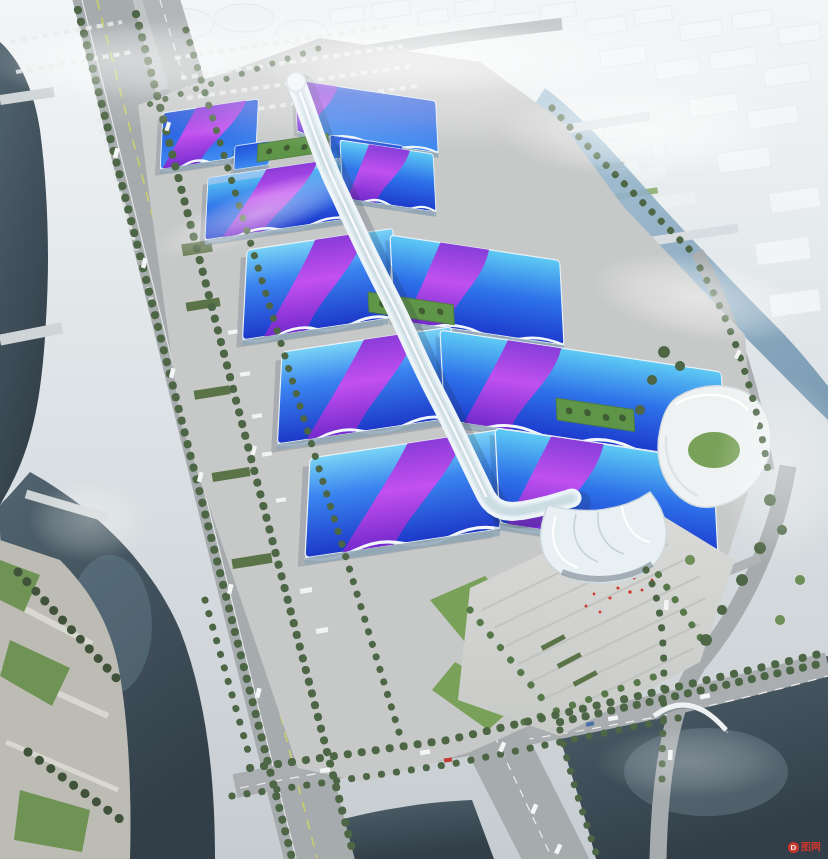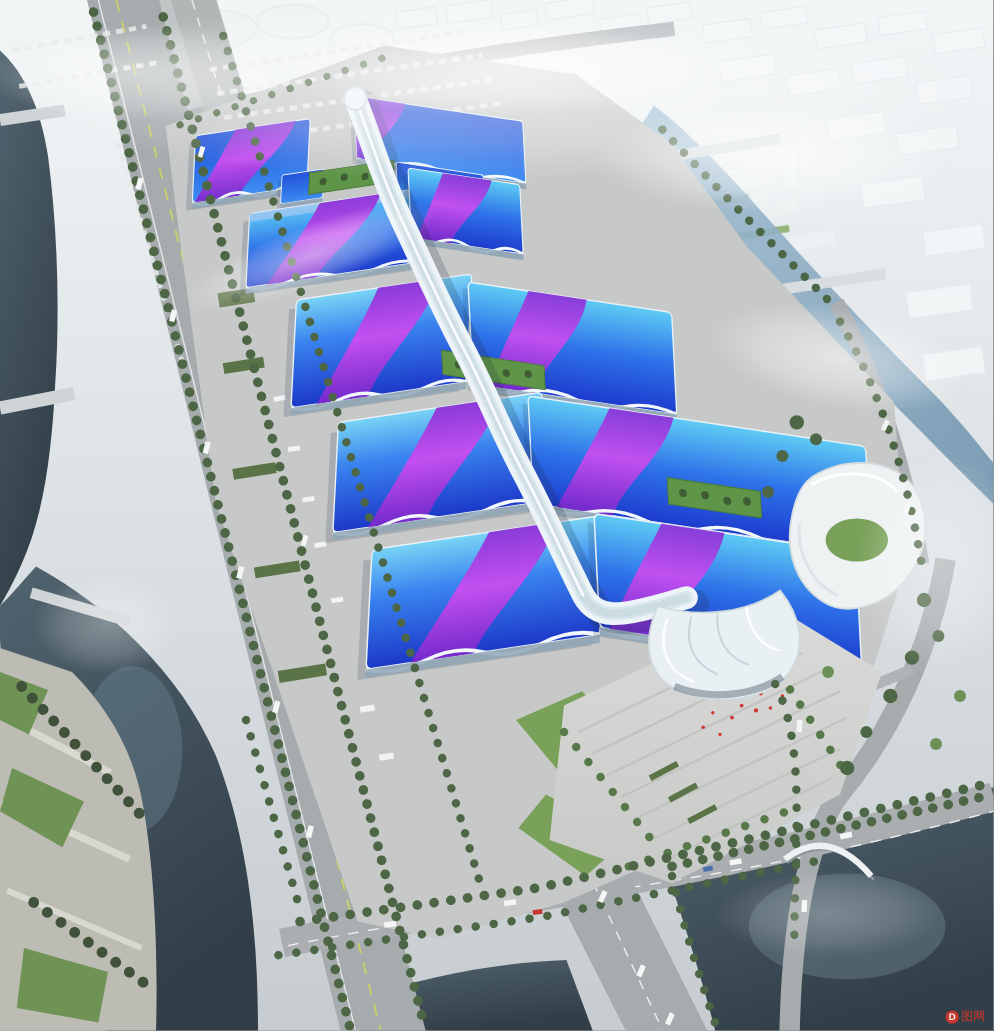--- a/index.html
+++ b/index.html
@@ -4,21 +4,21 @@
 <style>
   html,body{margin:0;padding:0;background:#222;}
   .stage{position:relative;width:828px;height:859px;overflow:hidden;
          font-family:"Liberation Sans",sans-serif;background:#e8edf0;}
   .stage svg{position:absolute;left:0;top:0;}
   .watermark{position:absolute;right:7px;bottom:5px;display:flex;align-items:center;
              gap:2px;opacity:.92;}
   .wm-badge{width:11px;height:11px;border-radius:50%;background:#d8362b;color:#fff;
             font-size:8px;font-weight:bold;line-height:11px;text-align:center;
             font-family:"Liberation Sans",sans-serif;}
-  .wm-text{color:#d8362b;font-size:10px;font-weight:normal;letter-spacing:0;}
+  .wm-text{color:#d8362b;font-size:10px;font-weight:bold;letter-spacing:0;}
 </style>
 </head>
 <body>
 
 <div class="stage">
 <svg width="828" height="859" viewBox="0 0 828 859">
 <defs>
   <linearGradient id="gSky" x1="0" y1="0" x2="0" y2="1">
     <stop offset="0" stop-color="#f3f6f7"></stop>
     <stop offset="0.45" stop-color="#dde3e6"></stop>

